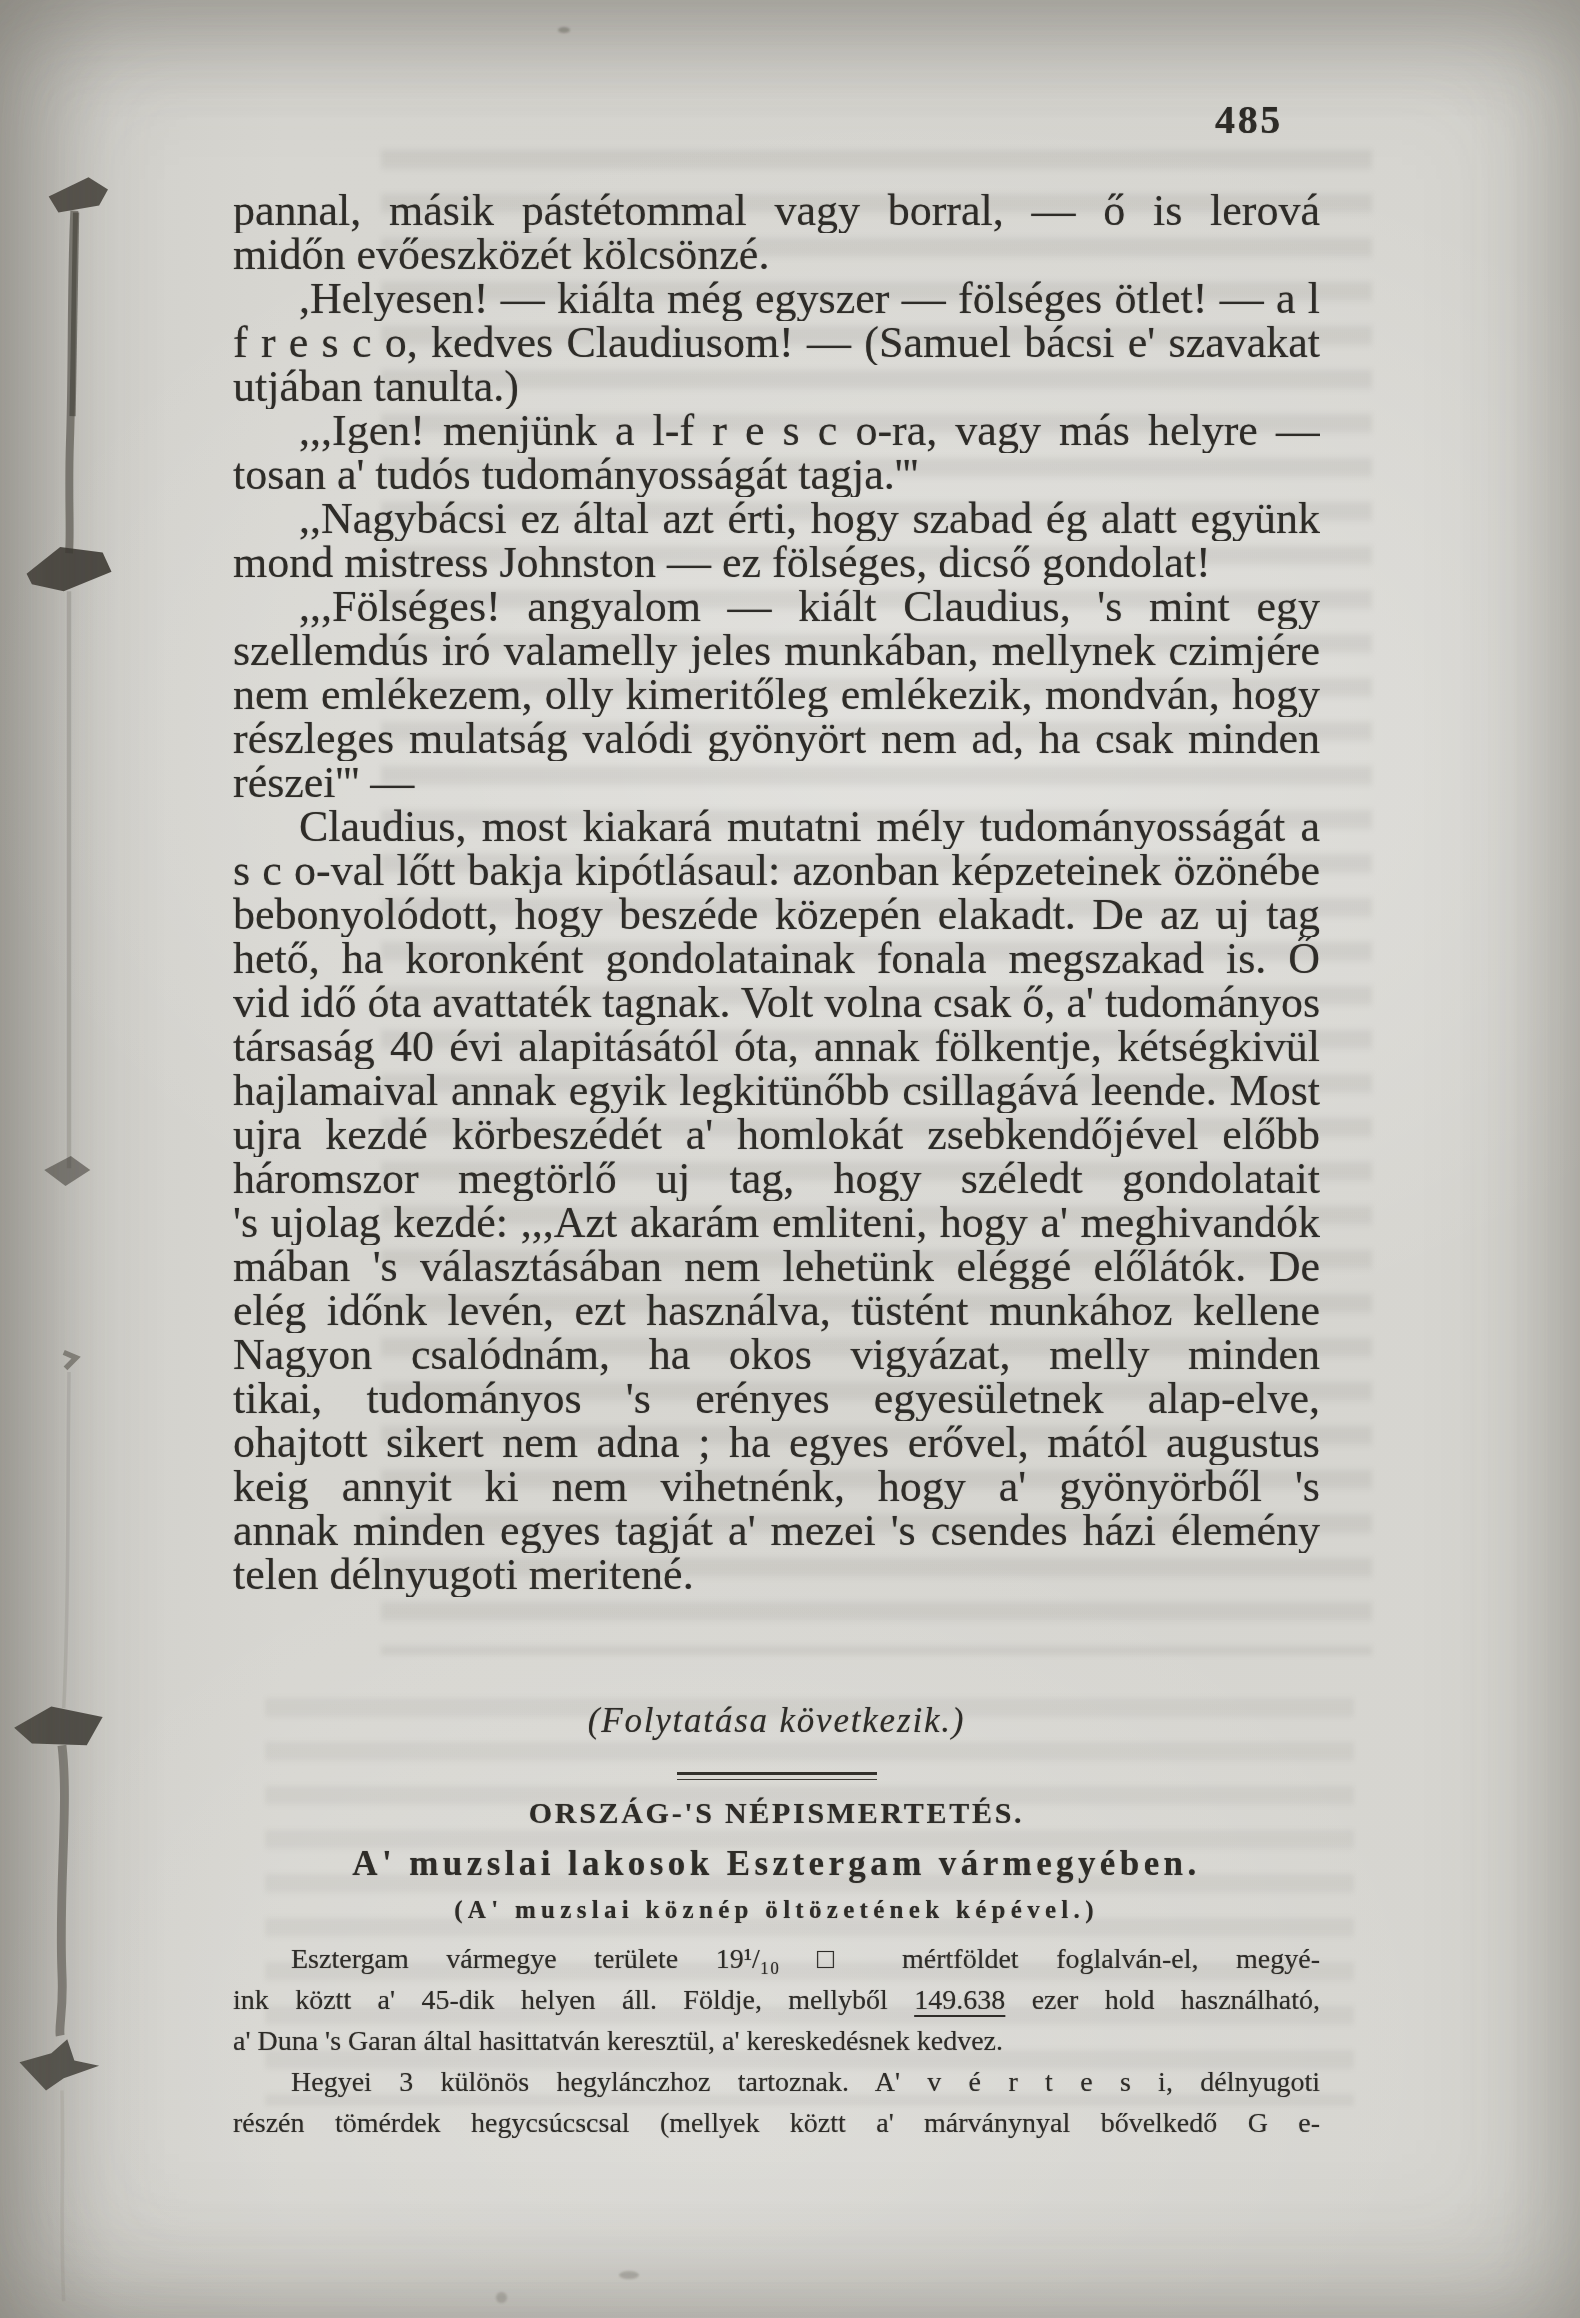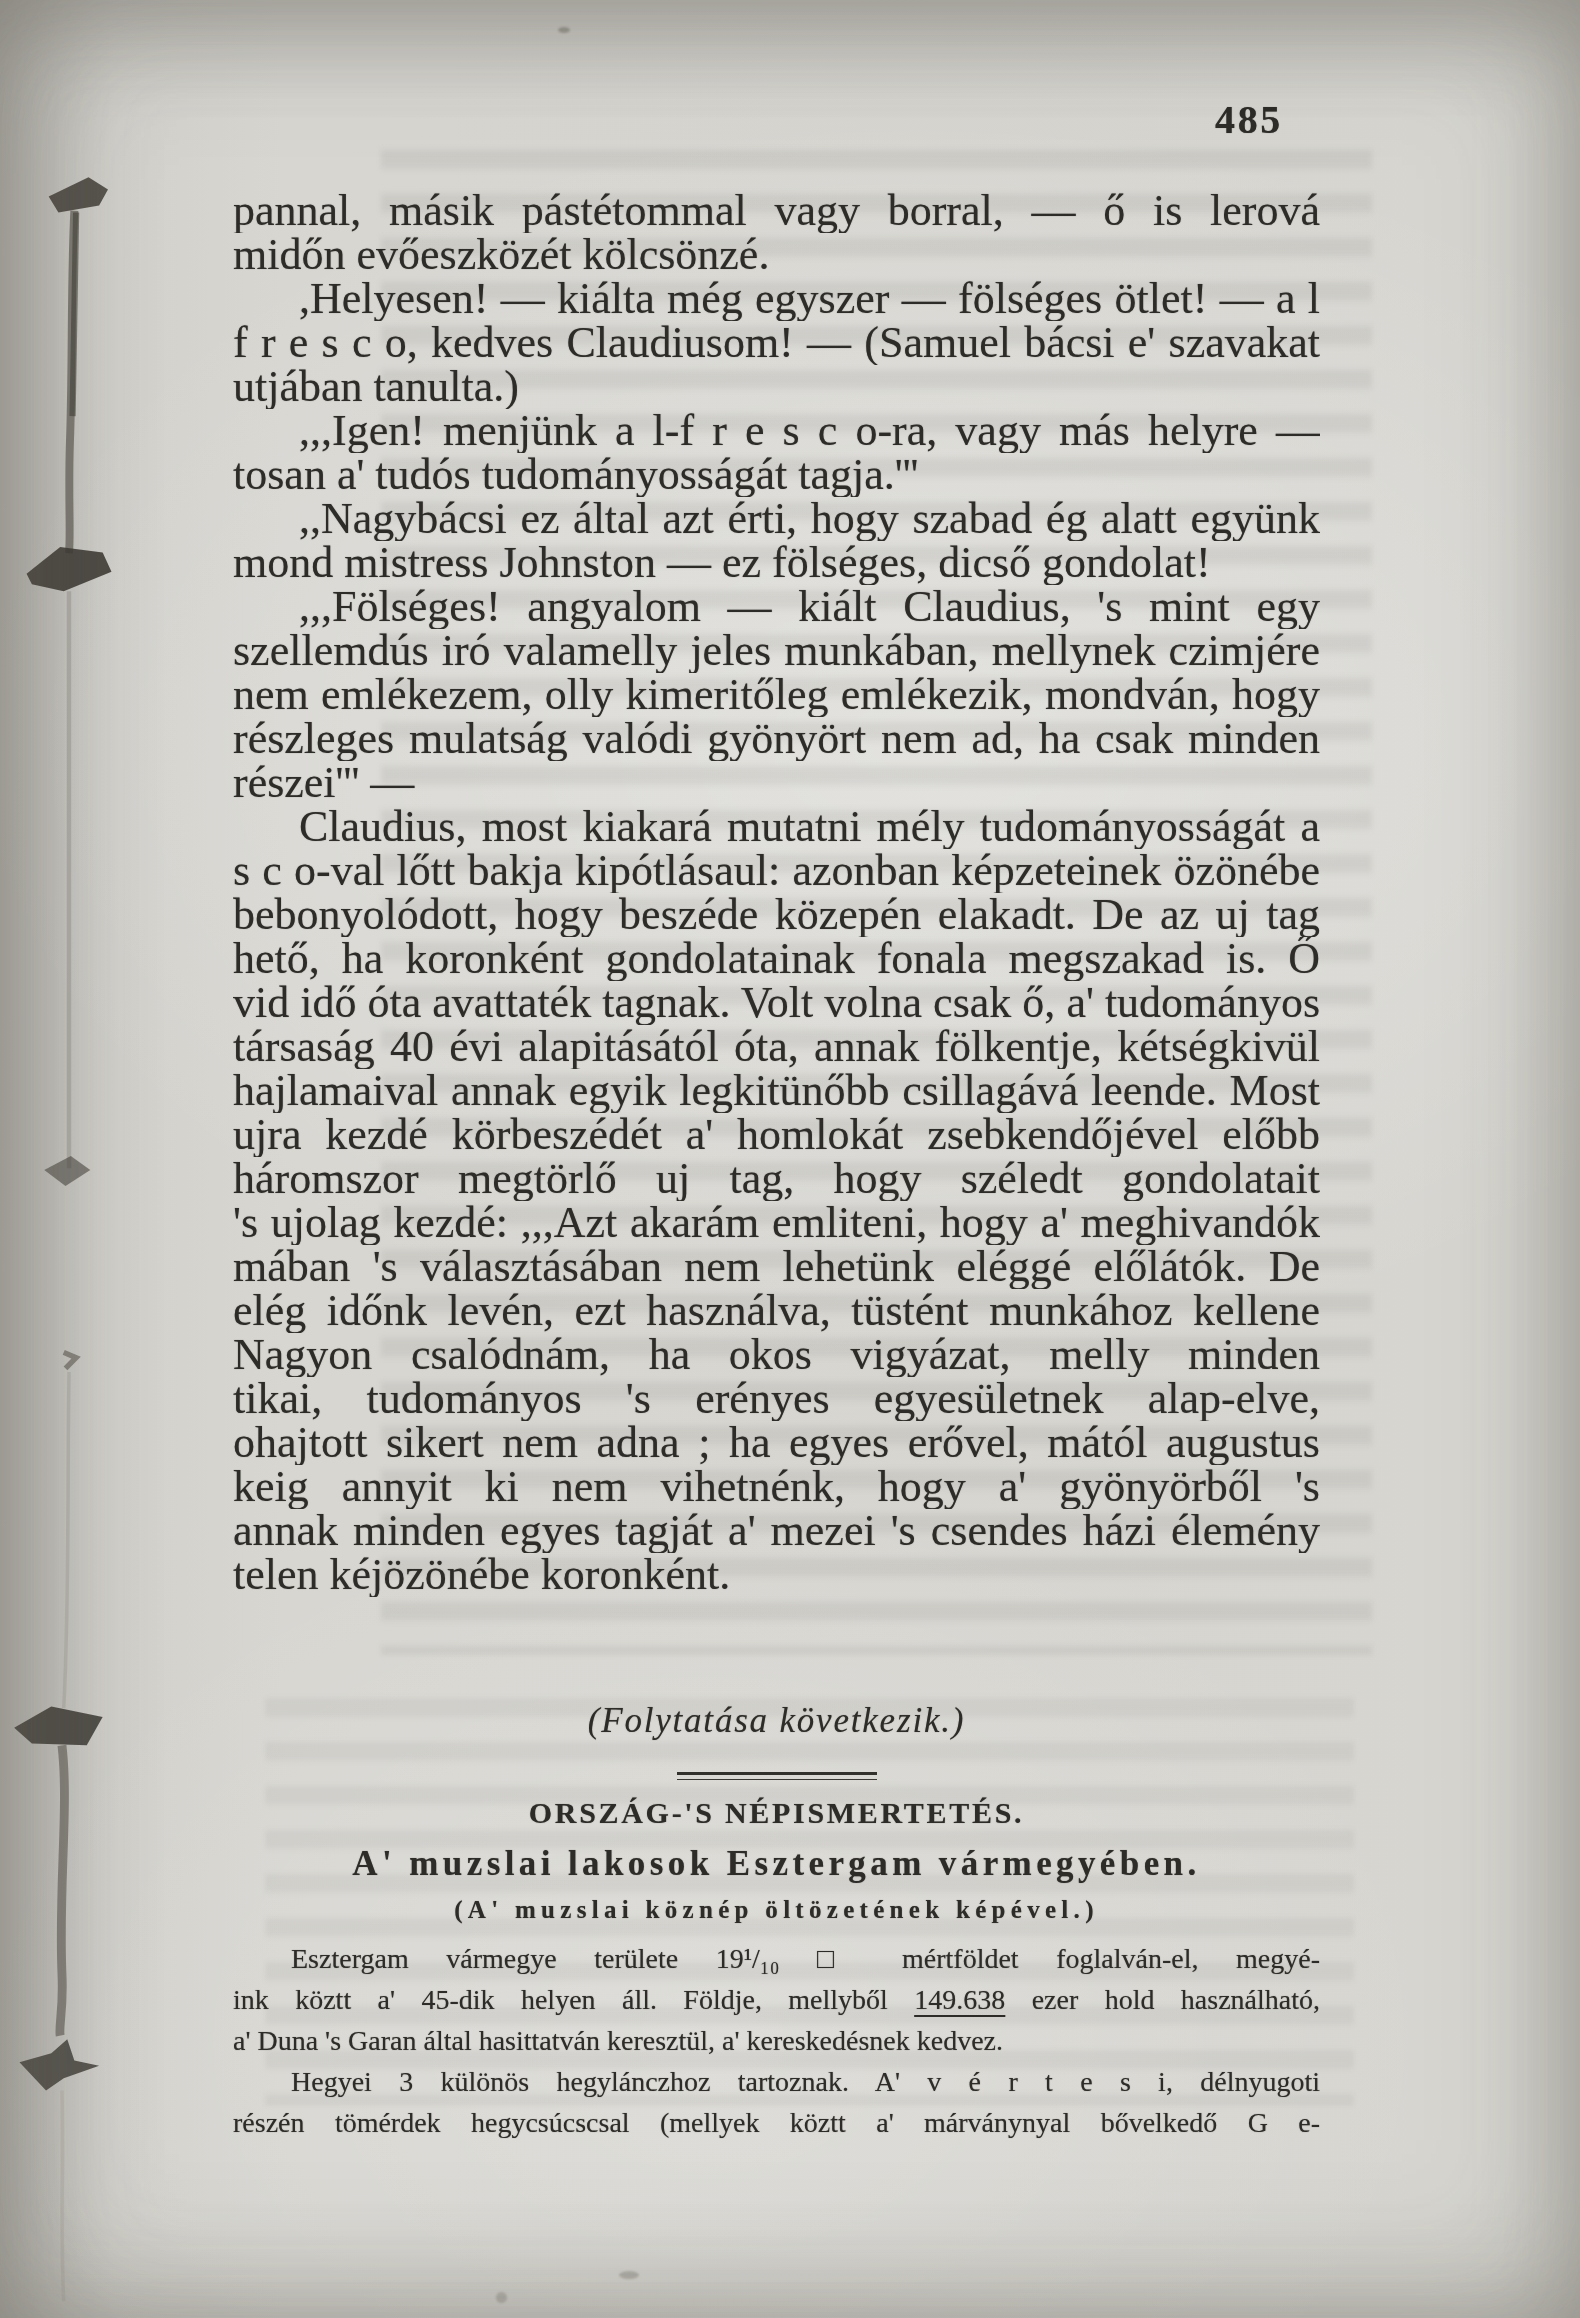--- a/index.html
+++ b/index.html
@@ -124,21 +124,21 @@
       <div class="line"><span>ujra kezdé körbeszédét a' homlokát zsebkendőjével előbb kétszer</span></div>
       <div class="line"><span>háromszor megtörlő uj tag, hogy széledt gondolatait ,összeseperje,</span></div>
       <div class="line"><span>'s ujolag kezdé: ,,,Azt akarám emliteni, hogy a' meghivandók szá-</span></div>
       <div class="line"><span>mában 's választásában nem lehetünk eléggé előlátók. De addig is</span></div>
       <div class="line"><span>elég időnk levén, ezt használva, tüstént munkához kellene fognunk.</span></div>
       <div class="line"><span>Nagyon csalódnám, ha okos vigyázat, melly minden társasági, poli-</span></div>
       <div class="line"><span>tikai, tudományos 's erényes egyesületnek alap-elve, munkánknak</span></div>
       <div class="line"><span>ohajtott sikert nem adna ; ha egyes erővel, mától augustus 24-di-</span></div>
       <div class="line"><span>keig annyit ki nem vihetnénk, hogy a' gyönyörből 's vidámságból</span></div>
       <div class="line"><span>annak minden egyes tagját a' mezei 's csendes házi élemény vég-</span></div>
-      <div class="line end"><span>telen kéjözönébe koronként.</span></div>
+      <div class="line end"><span>telen délnyugoti meritené.</span></div>
     </div>
 
   <div class="center-block folyt">(Folytatása következik.)</div>
 
   <div class="center-block rulewrap">
     <div class="rule"></div>
   </div>
 
   <div class="center-block h1">ORSZÁG-'S NÉPISMERTETÉS.</div>
   <div class="center-block h2">A' muzslai lakosok Esztergam vármegyében.</div>

